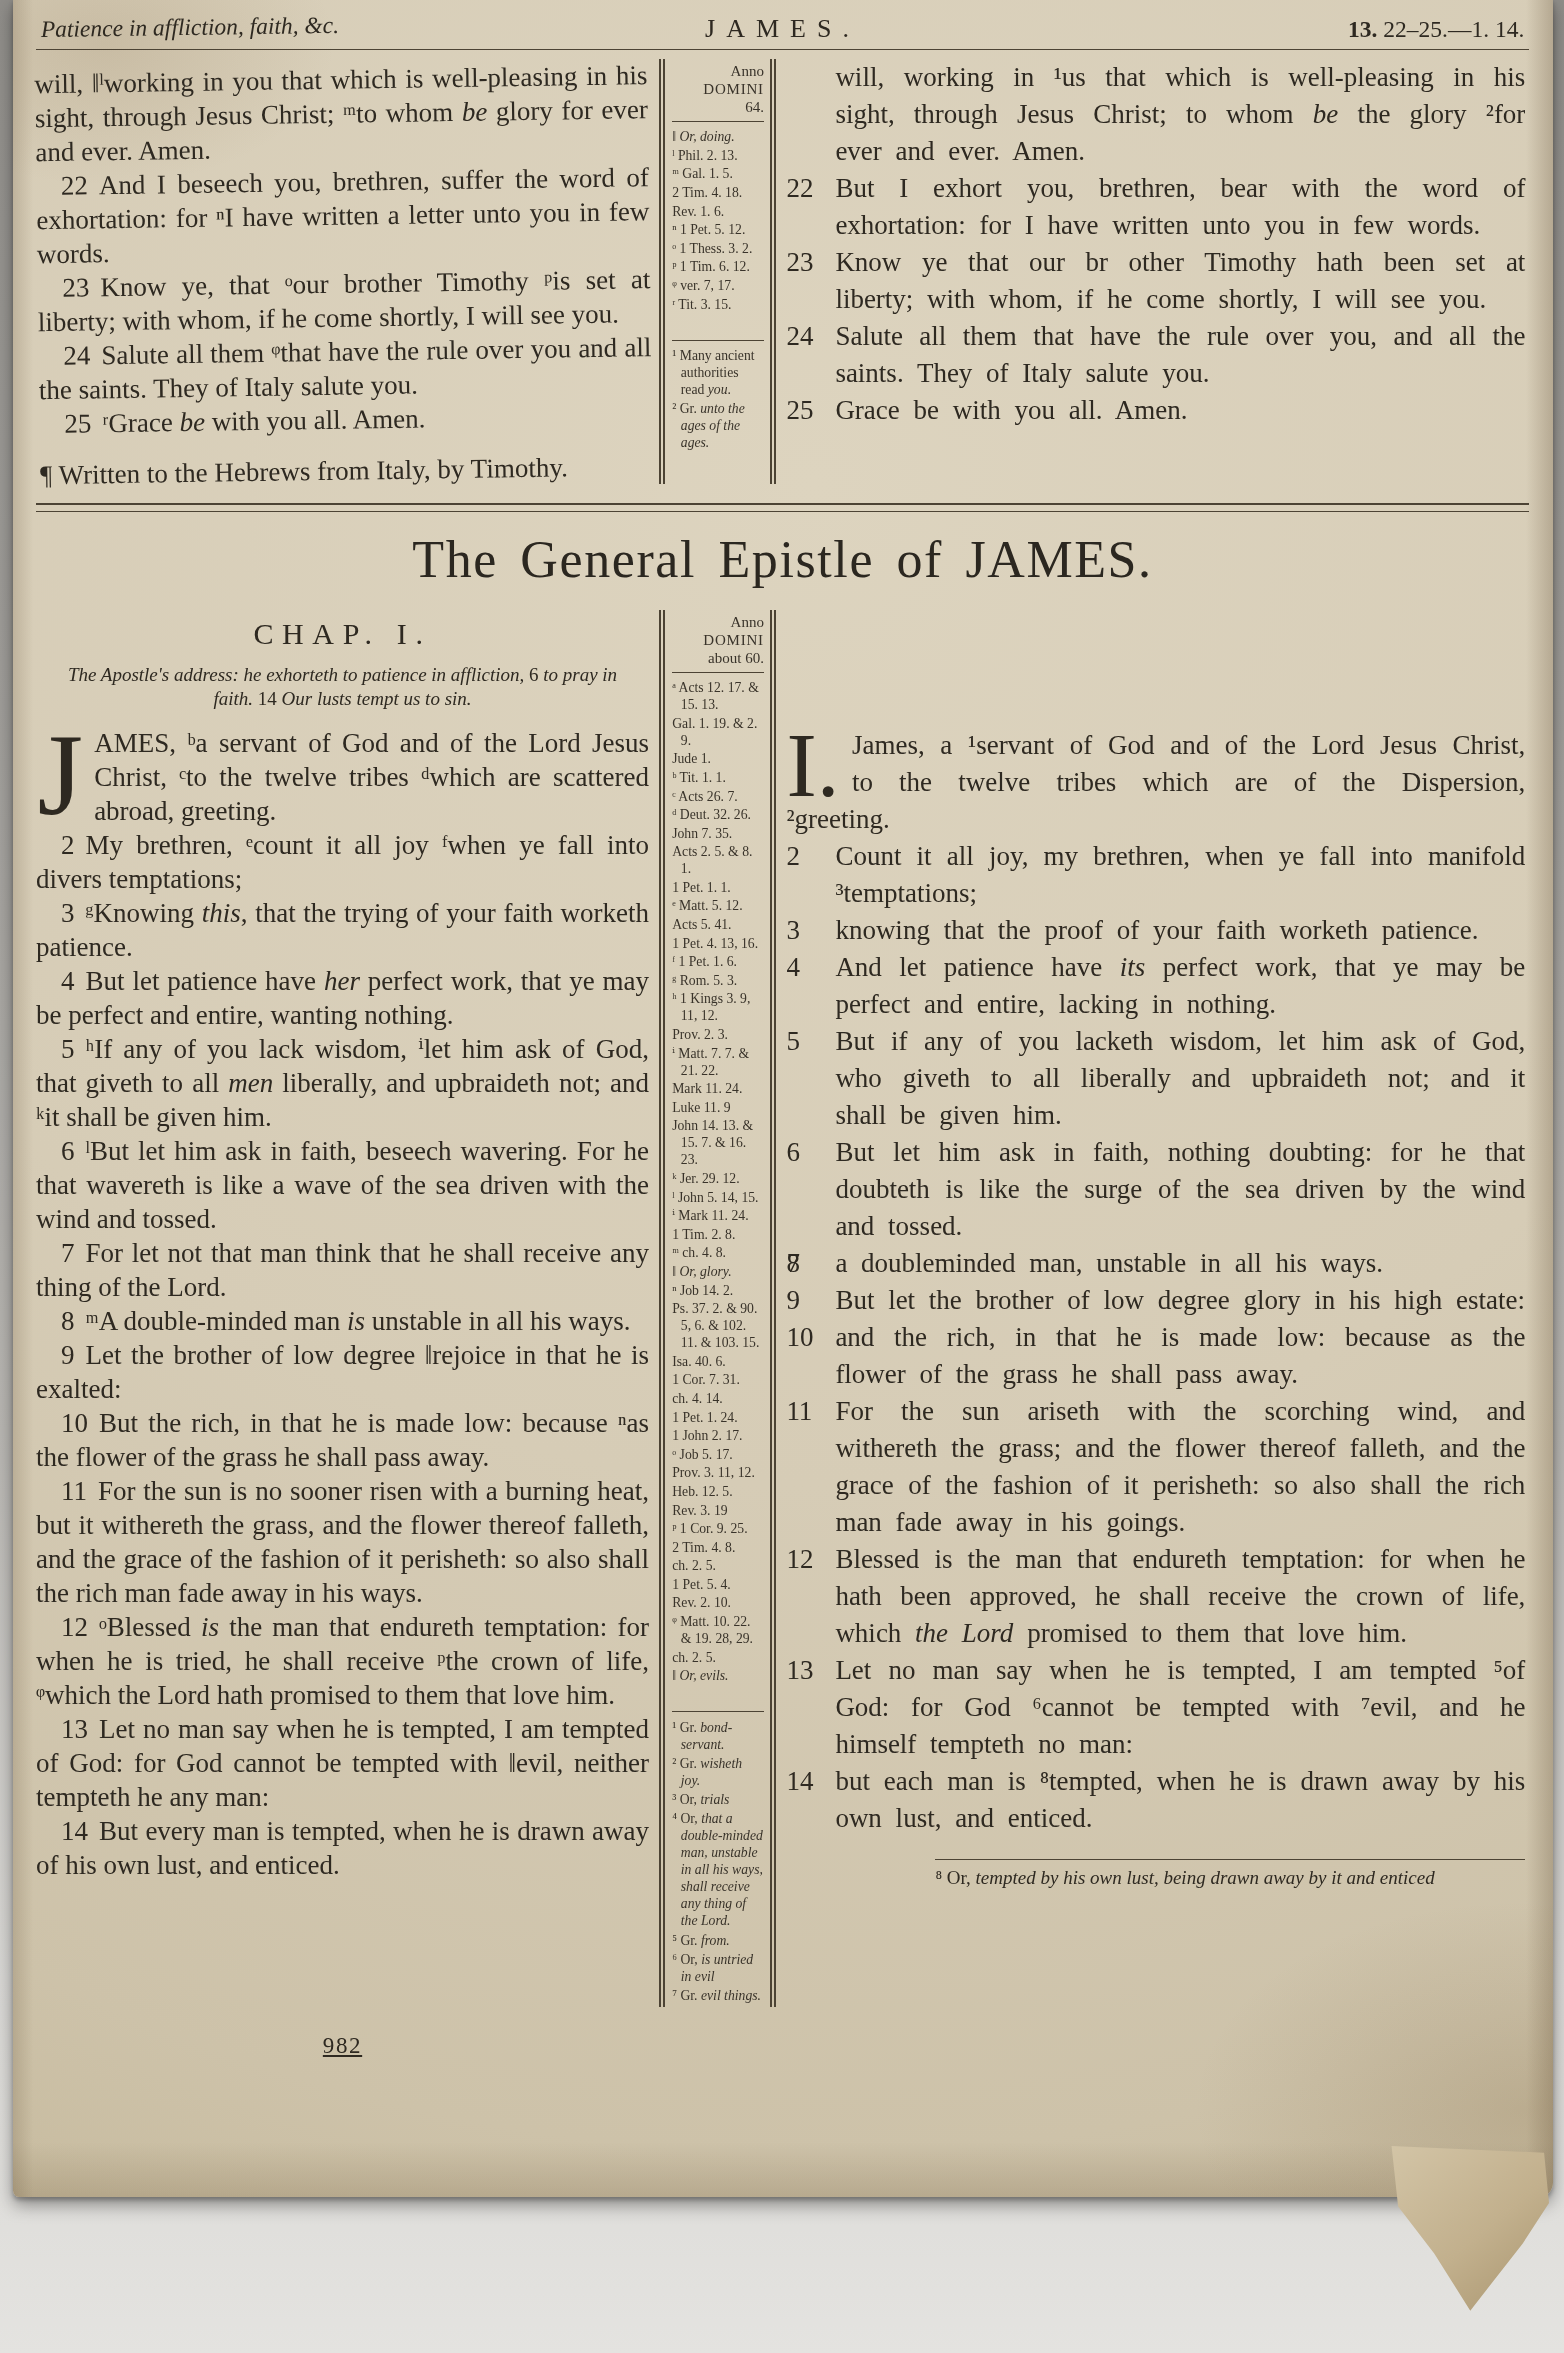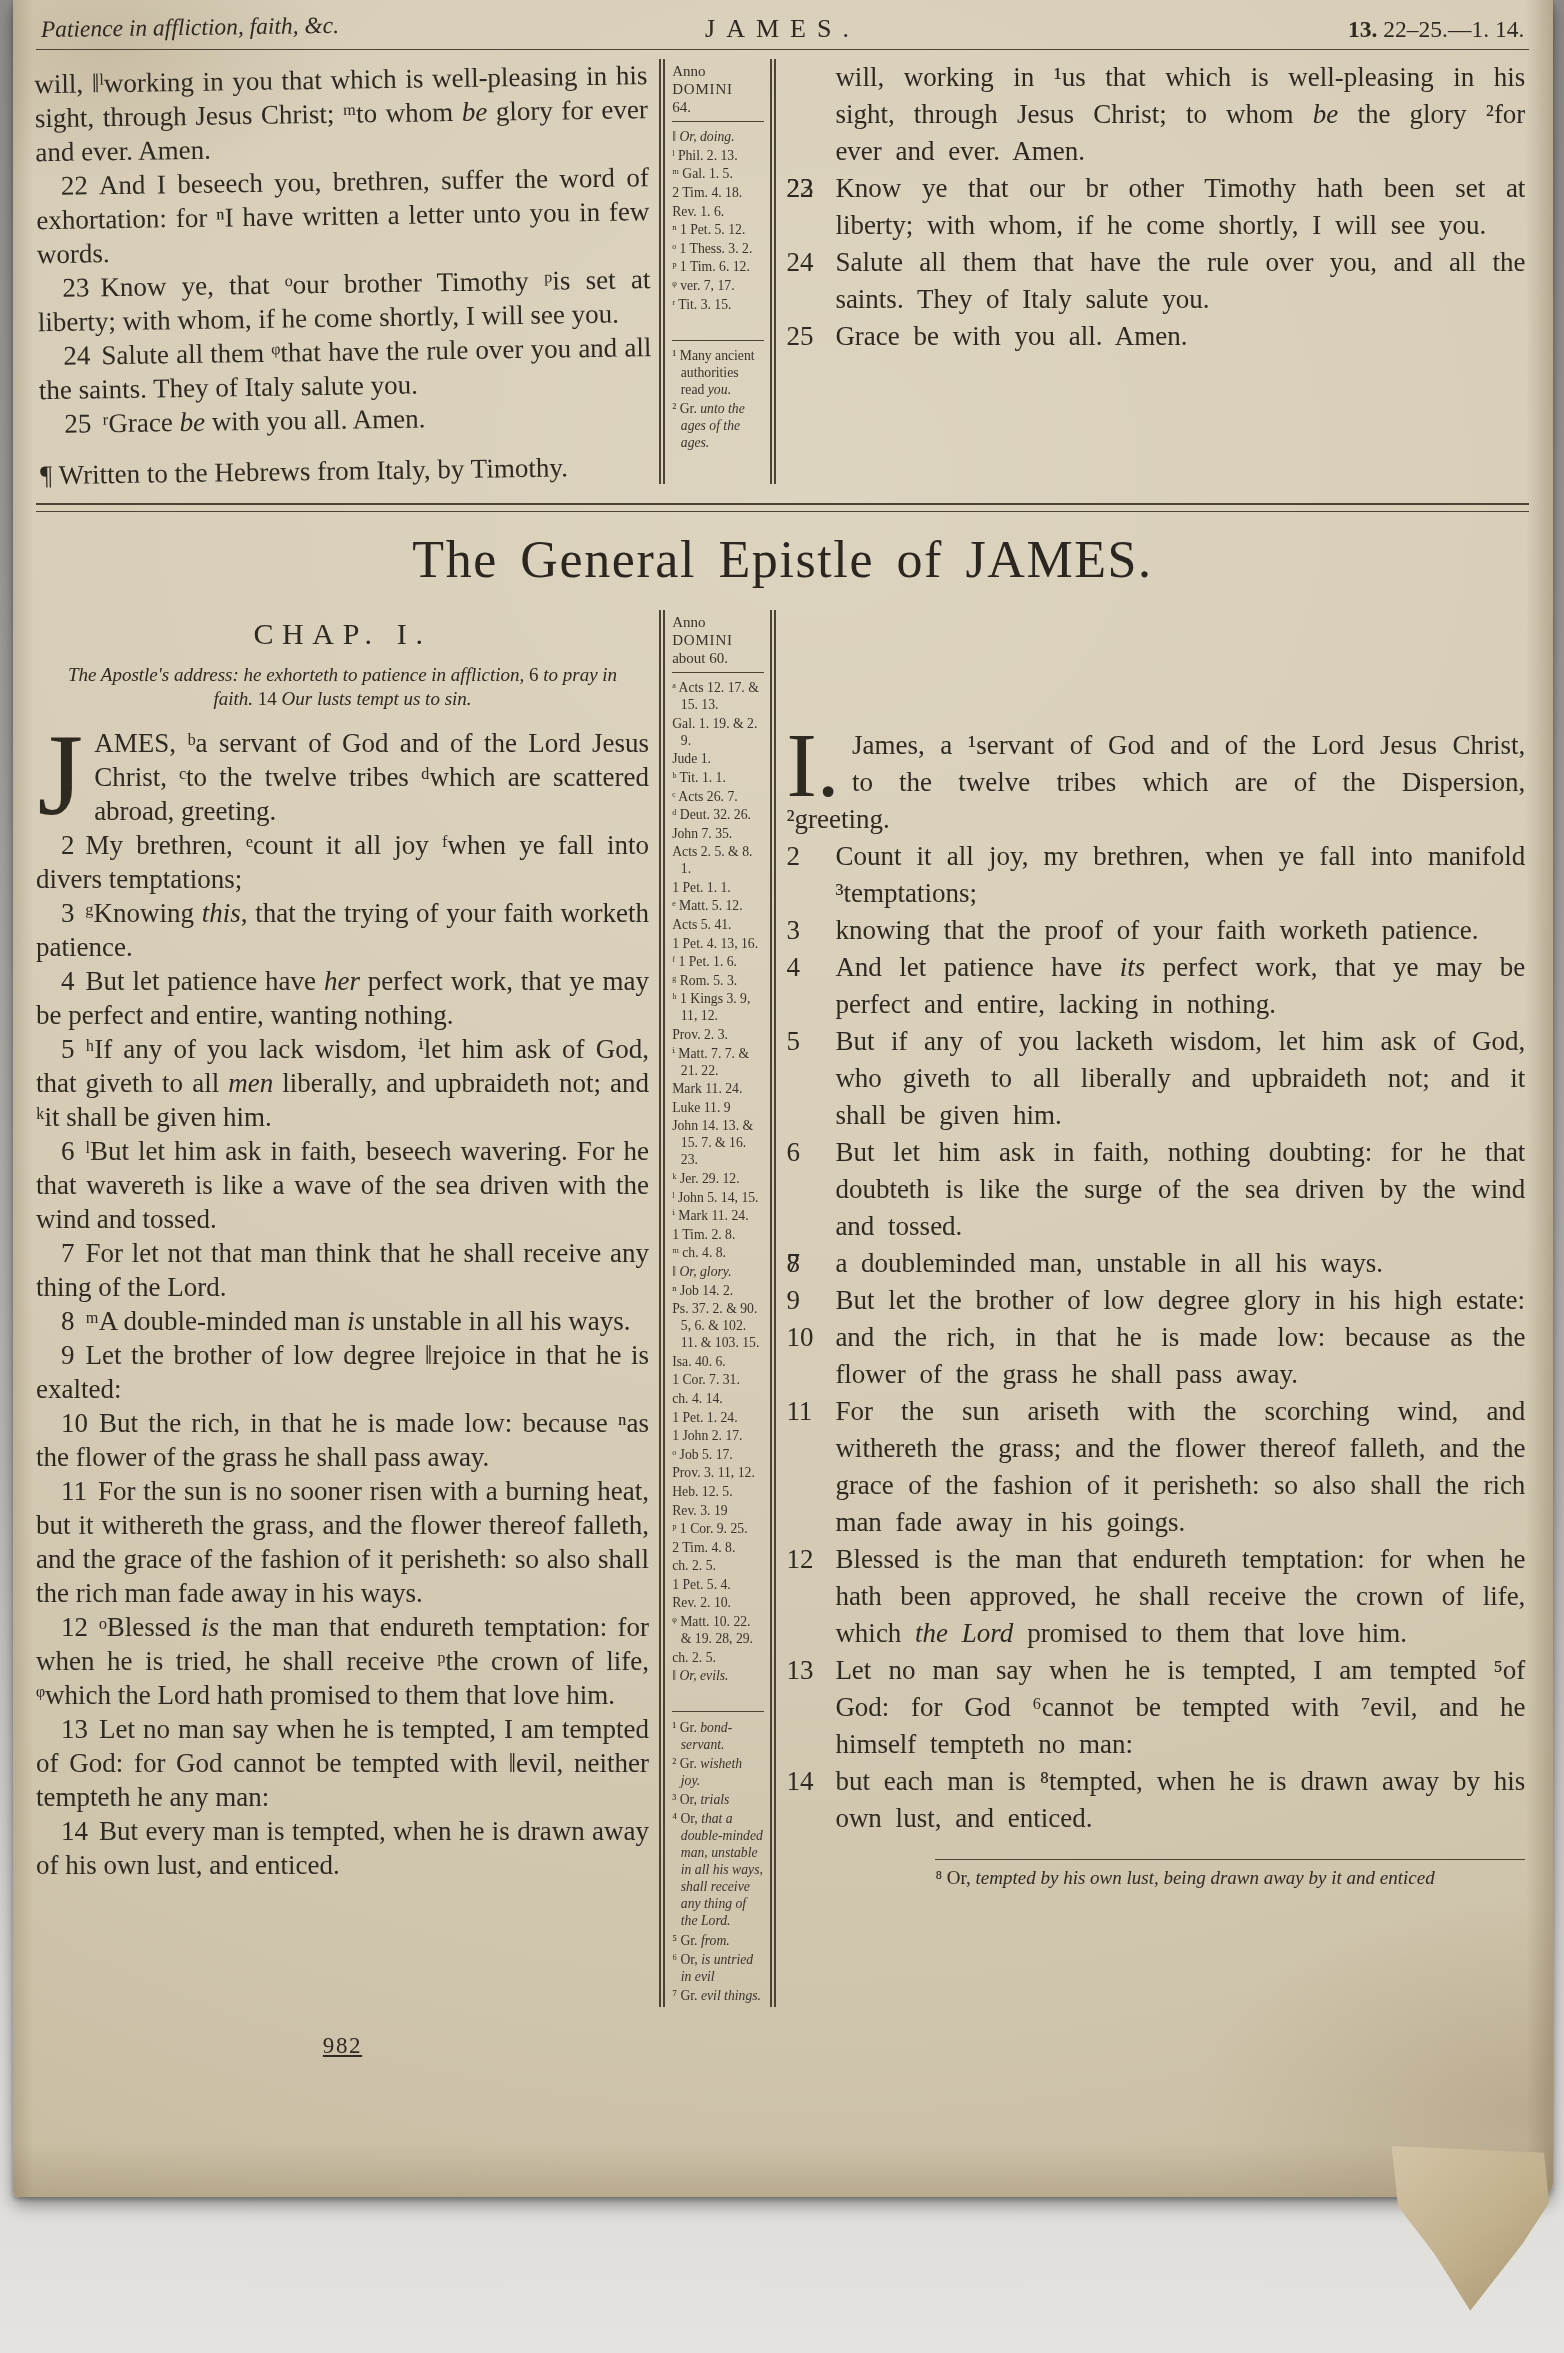--- a/index.html
+++ b/index.html
@@ -37,21 +37,21 @@
   .kjv{font-size:27px;line-height:34px;text-align:justify;}
   .kjv p{margin:0;}
   .kjv .verse{text-indent:25px;}
   .kjv .cont{text-indent:0;}
   .vn{padding-right:11px;}
   .kjv .colophon{margin-top:17px;text-indent:0;text-align:left;}
   .kjv-tilt{transform:rotate(-0.85deg);transform-origin:90% 30%;}
 
   .notes{border-left:6.3px double #4c4334;border-right:6.3px double #4c4334;
          padding:3.1px 6.3px 0 7px;font-size:13.7px;line-height:17px;color:#39332a;}
-  .anno{text-align:left;border-bottom:1.6px solid #4c4334;padding-bottom:4.7px;margin-bottom:6.3px;
+  .anno{text-align:right;border-bottom:1.6px solid #4c4334;padding-bottom:4.7px;margin-bottom:6.3px;
         font-size:15px;line-height:18px;}
   .anno-lines .anno-line:nth-of-type(2){letter-spacing:0.8px;}
   .refs .ref{padding-left:8.6px;text-indent:-8.6px;margin:0 0 1.6px;}
   .fnotes{margin-top:27px;border-top:1.6px solid #4c4334;padding-top:6.3px;}
   .fnotes .fnote{padding-left:8.6px;text-indent:-8.6px;margin:0 0 2.3px;}
 
   .rv{font-size:27px;line-height:37px;text-align:justify;word-spacing:7px;}
   .rv-block{position:relative;padding-left:49px;margin:0;}
   .rvn{position:absolute;left:0;top:0;word-spacing:normal;}
   .rv-v1{padding-left:0;}
@@ -135,21 +135,21 @@
 
           <div class="fnote">¹ Many ancient authorities read <i>you</i>.</div>
               <div class="fnote">² Gr. <i>unto the ages of the ages.</i></div>
             </div>
         </aside>
 
         <div class="col rv">
           <p class="rv-block rv-cont">will, working in ¹us that which is well-pleasing in his sight, through Jesus Christ; to whom <i>be</i> the glory ²for ever and ever.  Amen.</p>
           <div class="vlist">
 
-              <div class="rv-block rv-verse"><span class="rvn">22</span></div>
+              <div class="rv-block rv-verse"><span class="rvn">22</span><span class="rvt">But I exhort you, brethren, bear with the word of exhortation: for I have written unto you in few words.</span></div>
 
               <div class="rv-block rv-verse"><span class="rvn">23</span><span class="rvt">Know ye that our br other Timothy hath been set at liberty; with whom, if he come shortly, I will see you.</span></div>
 
               <div class="rv-block rv-verse"><span class="rvn">24</span><span class="rvt">Salute all them that have the rule over you, and all the saints.  They of Italy salute you.</span></div>
 
               <div class="rv-block rv-verse"><span class="rvn">25</span><span class="rvt">Grace be with you all.  Amen.</span></div>
             </div>
         </div>
 
       </section>

